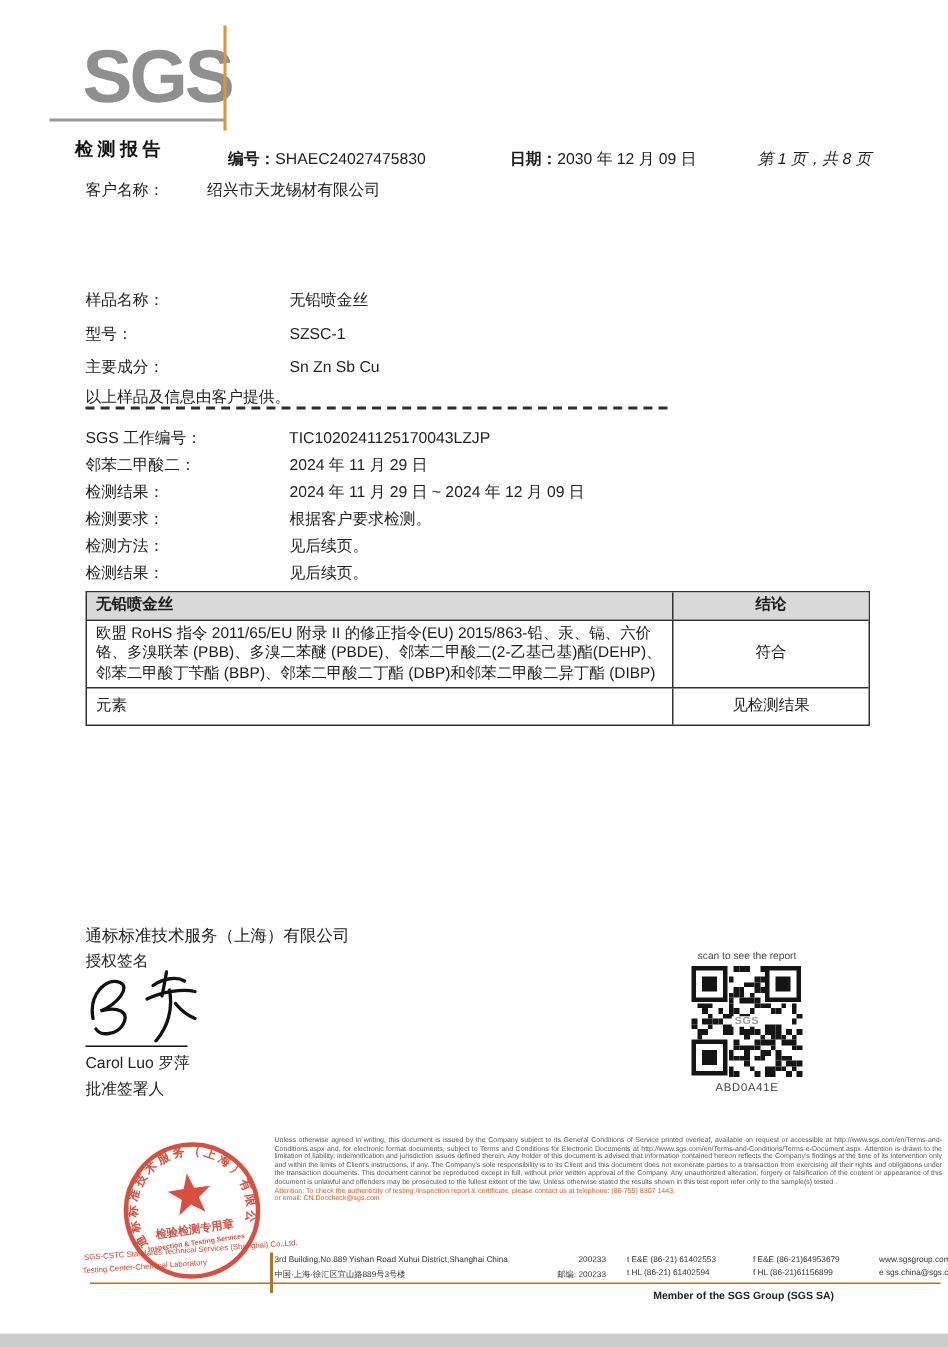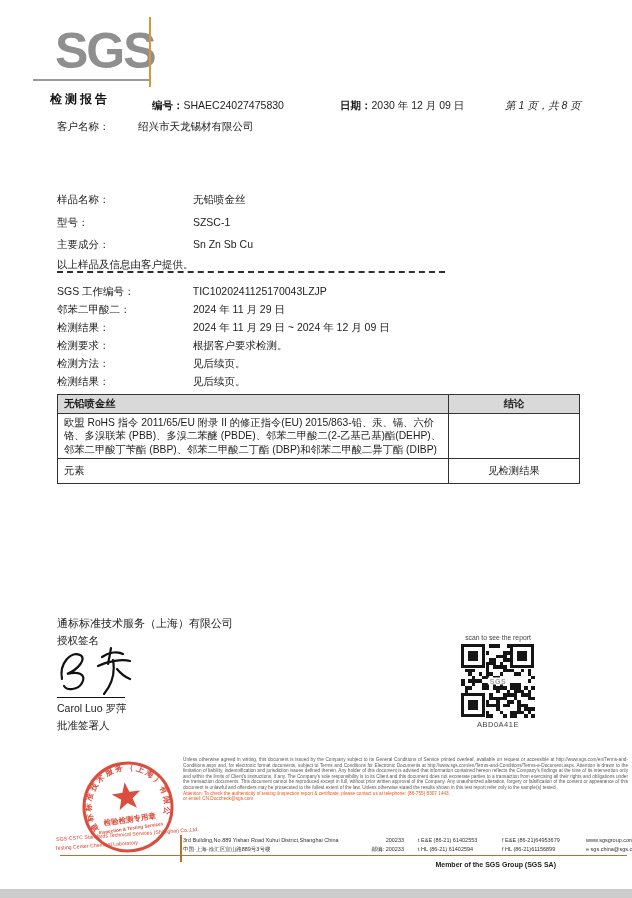--- a/index.html
+++ b/index.html
@@ -124,20 +124,21 @@
     <span>见后续页。</span>
   </div>
 
   <div class="rtable">
     <div class="rrow rhead">
       <div class="c1">无铅喷金丝</div>
       <div class="c2">结论</div>
     </div>
     <div class="rrow">
       <div class="c1">欧盟 RoHS 指令 2011/65/EU 附录 II 的修正指令(EU) 2015/863-铅、汞、镉、六价铬、多溴联苯 (PBB)、多溴二苯醚 (PBDE)、邻苯二甲酸二(2-乙基己基)酯(DEHP)、邻苯二甲酸丁苄酯 (BBP)、邻苯二甲酸二丁酯 (DBP)和邻苯二甲酸二异丁酯 (DIBP)</div>
+      <div class="c2">符合</div>
     </div>
     <div class="rrow">
       <div class="c1" style="padding-top:5px;padding-bottom:5px;">元素</div>
       <div class="c2">见检测结果</div>
     </div>
   </div>
 
   <div class="sig-company">通标标准技术服务（上海）有限公司</div>
   <div class="sig-auth">授权签名</div>
   <svg class="sig-svg" width="85" height="50" viewBox="0 0 85 50">

